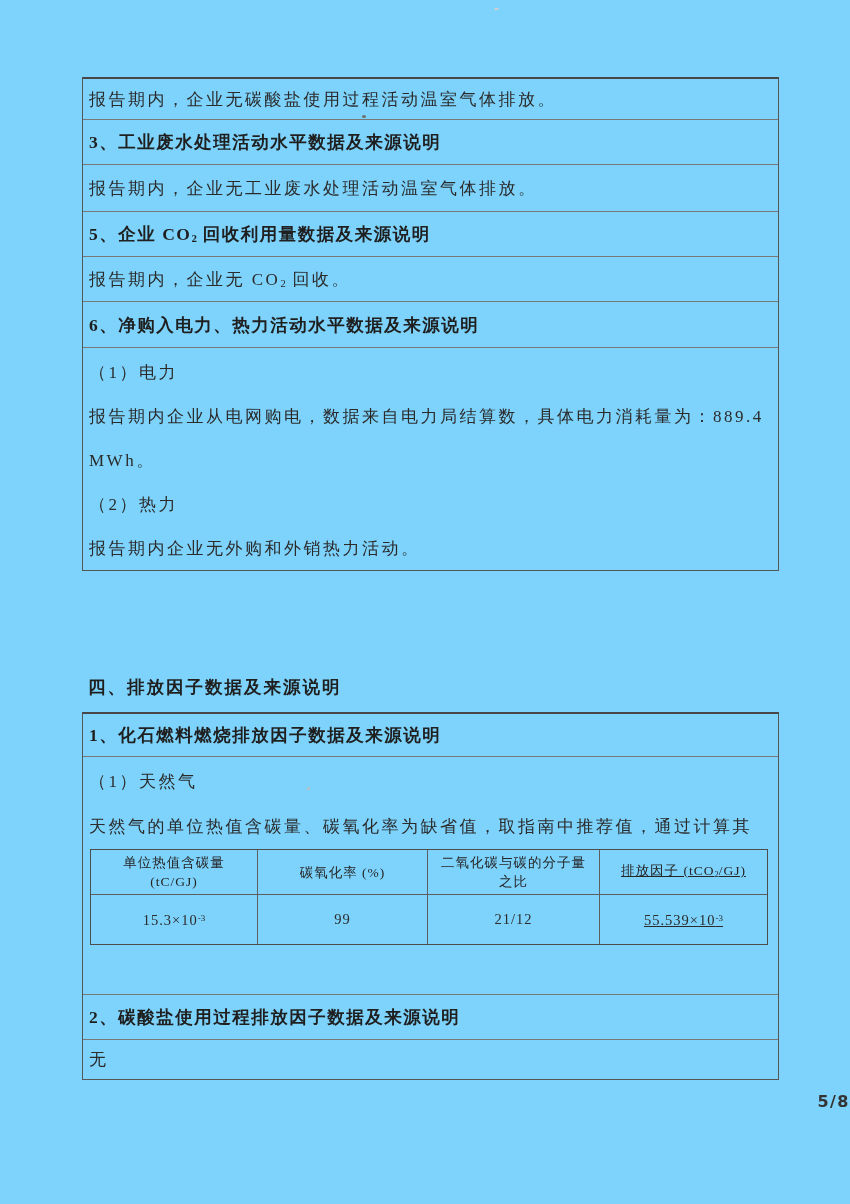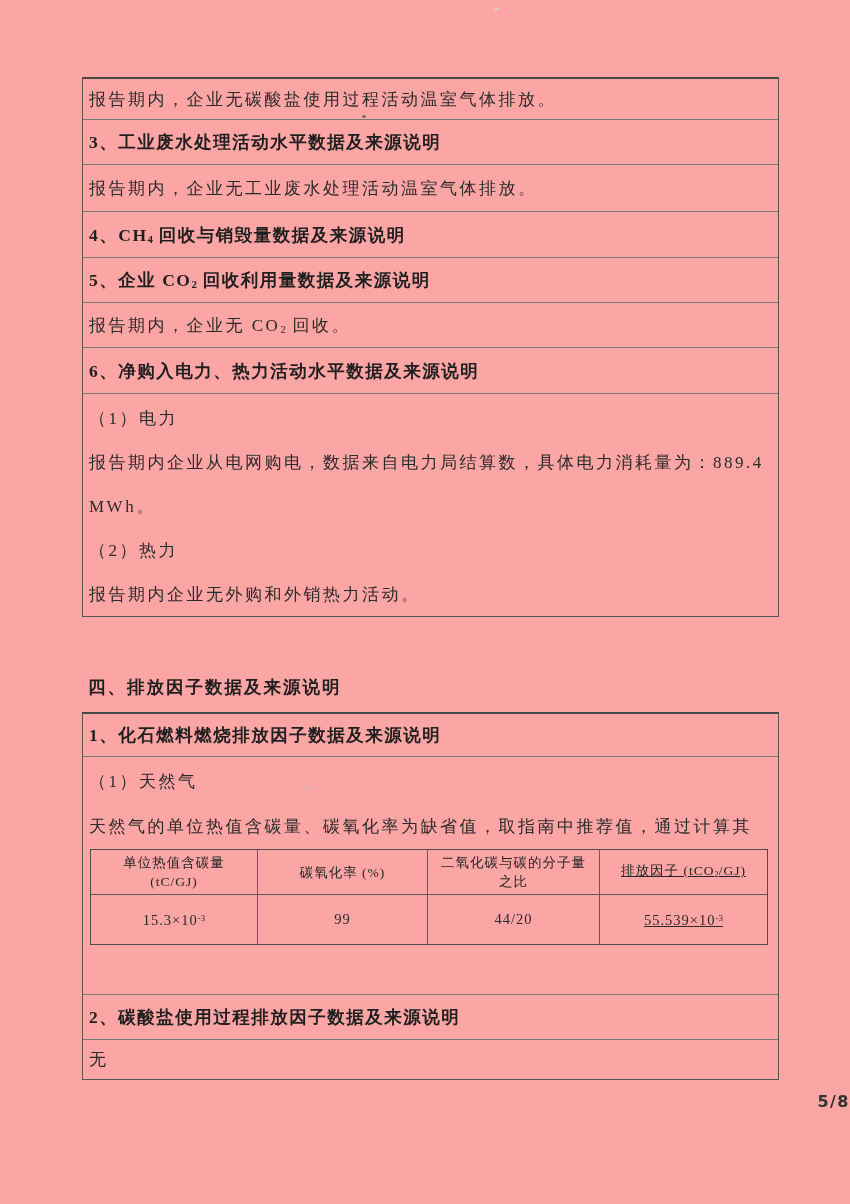--- a/index.html
+++ b/index.html
@@ -1,20 +1,20 @@
 <!DOCTYPE html>
 <html><head>
 <meta charset="utf-8">
 <style>
   html, body { margin: 0; padding: 0; background: #ffffff; }
   .page {
     position: relative;
     width: 850px;
     height: 1204px;
-    background: #fca5a5;
+    background: #7dd3fc;
     font-family: "Liberation Serif", "DejaVu Serif", serif;
     color: #2b2b2b;
     overflow: hidden;
   }
 
   
   .doc-table {
     position: absolute;
     left: 82px;
     width: 697px;
@@ -133,23 +133,20 @@
   <div class="doc-table t1">
     <div class="t-row body" style="height:41px">
       <span>报告期内，企业无碳酸盐使用过程活动温室气体排放。</span>
     </div>
     <div class="t-row head" style="height:45px">
       <span>3、工业废水处理活动水平数据及来源说明</span>
     </div>
     <div class="t-row body" style="height:47px">
       <span>报告期内，企业无工业废水处理活动温室气体排放。</span>
     </div>
-    <div class="t-row head" style="height:46px">
-      <span><span>4、CH</span><span class="sb">4</span><span> 回收与销毁量数据及来源说明</span></span>
-    </div>
     <div class="t-row head" style="height:45px">
       <span><span>5、企业 CO</span><span class="sb">2</span><span> 回收利用量数据及来源说明</span></span>
     </div>
     <div class="t-row body" style="height:45px">
       <span><span>报告期内，企业无 CO</span><span class="sb">2</span><span> 回收。</span></span>
     </div>
     <div class="t-row head" style="height:46px">
       <span>6、净购入电力、热力活动水平数据及来源说明</span>
     </div>
     <div class="t-row tall" style="height:222px">
@@ -189,21 +186,21 @@
           </div>
         </div>
         <div class="ft-row ft-data">
           <div class="ft-cell c1">
             <div><span>15.3×10</span><span class="sp">-3</span></div>
           </div>
           <div class="ft-cell c2">
             <div>99</div>
           </div>
           <div class="ft-cell c3">
-            <div>44/20</div>
+            <div>21/12</div>
           </div>
           <div class="ft-cell c4">
             <div><span>55.539×10</span><span class="sp">-3</span></div>
           </div>
         </div>
       </div>
     </div>
     <div class="t-row head" style="height:45px">
       <span>2、碳酸盐使用过程排放因子数据及来源说明</span>
     </div>

